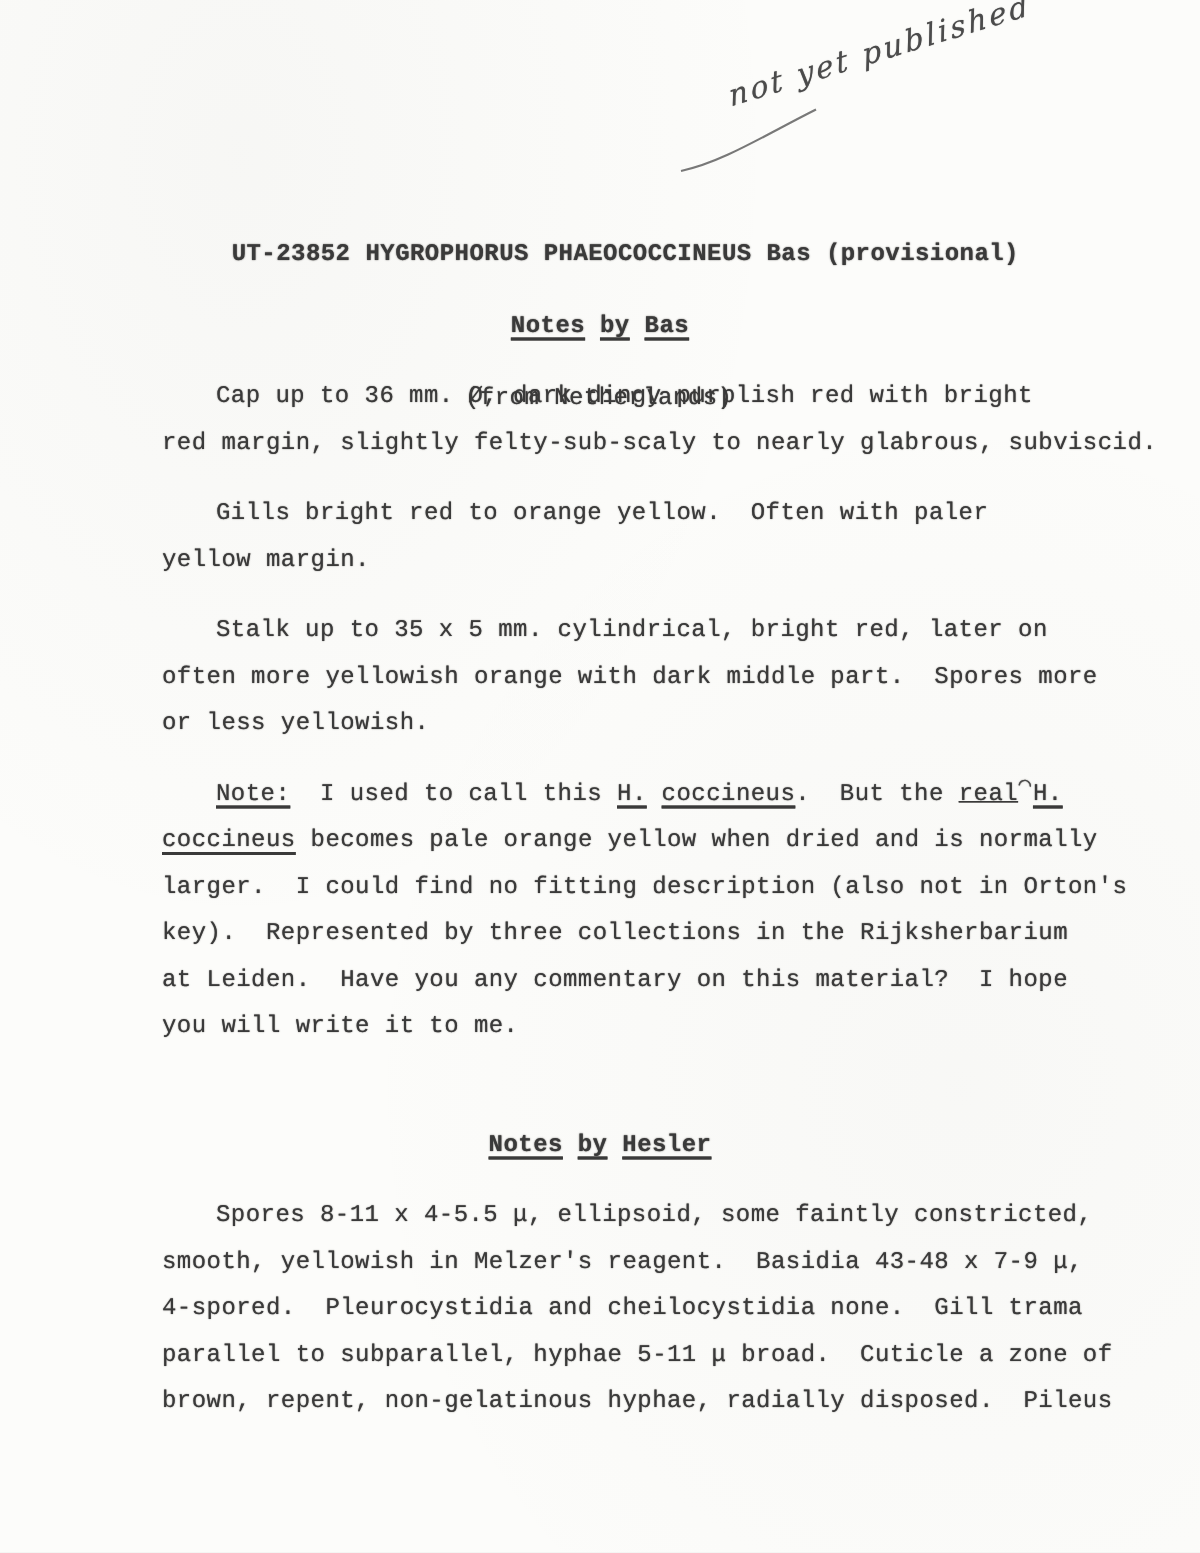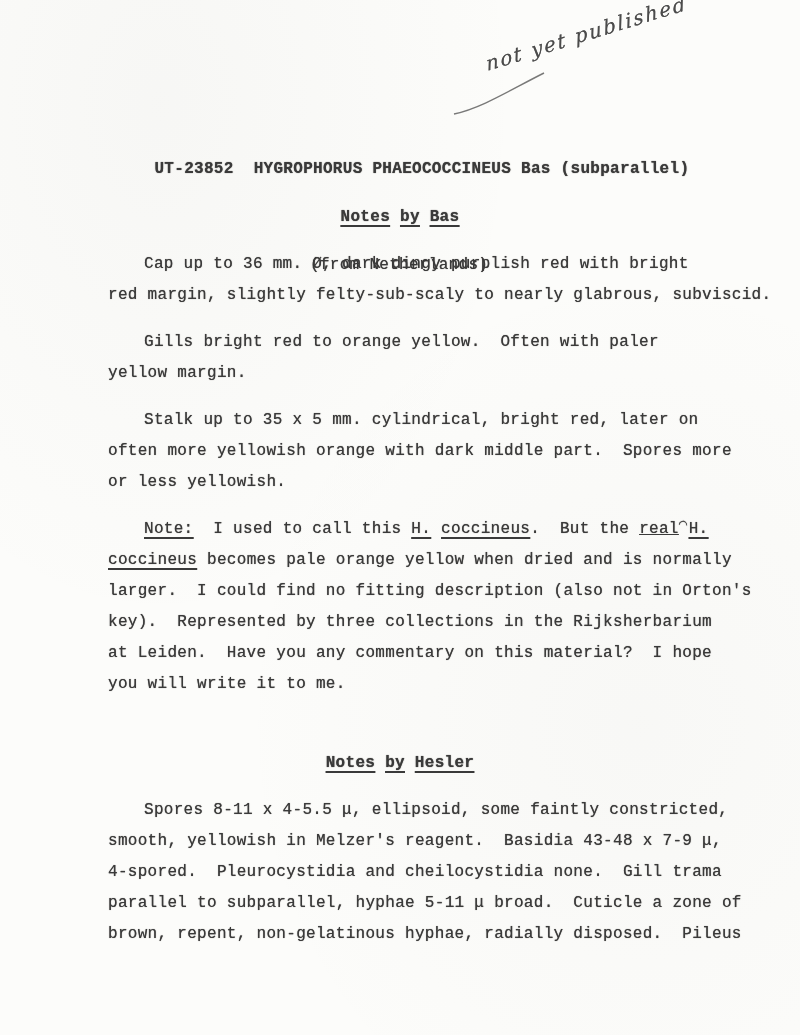--- a/index.html
+++ b/index.html
@@ -39,21 +39,21 @@
     transform-origin:left bottom;
     white-space:nowrap;
     text-shadow:0 0 0.6px rgba(75,75,75,0.7);
   }
   .flourish {
     position:absolute; left:452px; top:70px;
   }
   
   .doc-header { position:absolute; left:95px; top:106px; }
   .doc-header .line1 { font-weight:bold; text-shadow:0 0 1px rgba(55,52,48,0.9); }
-  .specimen-id { margin-right:20px; }
+  .specimen-id { margin-right:10px; }
   .doc-header .line2 { margin-top:24px; margin-left:215px; }
   
   .doc-body {
     position:absolute; left:108px; top:202px; width:584px;
   }
   .section-heading {
     text-align:center;
     line-height:31px;
     font-weight:bold;
     text-shadow:0 0 1px rgba(55,52,48,0.9);
@@ -77,20 +77,20 @@
 <div class="page">
 
   <div class="handwritten">not yet published</div>
 
   <svg class="flourish" width="95" height="46">
     <path d="M2,44 C 30,38 58,20 92,3" stroke="#575757" stroke-width="1.4" fill="none" opacity="0.8"></path>
   </svg>
 
   <div class="doc-header typed">
     <div class="line1">
-      <span class="specimen-id">UT-23852</span><span>HYGROPHORUS PHAEOCOCCINEUS Bas (subparallel)</span>
+      <span class="specimen-id">UT-23852</span><span>HYGROPHORUS PHAEOCOCCINEUS Bas (provisional)</span>
     </div>
     <div class="line2">(from Netherlands)</div>
   </div>
 
   <div class="doc-body typed" id="doc-body"><div class="section"><div class="section-heading"><span class="u">Notes</span> <span class="u">by</span> <span class="u">Bas</span></div><div class="para"><div class="line indent"><span>Cap up to 36 mm. Ø, dark dingy purplish red with bright</span></div><div class="line"><span>red margin, slightly felty-sub-scaly to nearly glabrous, subviscid.</span></div></div><div class="para"><div class="line indent"><span>Gills bright red to orange yellow.  Often with paler</span></div><div class="line"><span>yellow margin.</span></div></div><div class="para"><div class="line indent"><span>Stalk up to 35 x 5 mm. cylindrical, bright red, later on</span></div><div class="line"><span>often more yellowish orange with dark middle part.  Spores more</span></div><div class="line"><span>or less yellowish.</span></div></div><div class="para"><div class="line indent"><span class="u">Note:</span><span>  I used to call this </span><span class="u">H.</span><span> </span><span class="u">coccineus</span><span>.  But the </span><span class="marked">real<span class="overmark">⌒</span></span><span> </span><span class="u">H.</span></div><div class="line"><span class="u">coccineus</span><span> becomes pale orange yellow when dried and is normally</span></div><div class="line"><span>larger.  I could find no fitting description (also not in Orton's</span></div><div class="line"><span>key).  Represented by three collections in the Rijksherbarium</span></div><div class="line"><span>at Leiden.  Have you any commentary on this material?  I hope</span></div><div class="line"><span>you will write it to me.</span></div></div></div><div class="section"><div class="section-heading"><span class="u">Notes</span> <span class="u">by</span> <span class="u">Hesler</span></div><div class="para"><div class="line indent"><span>Spores 8-11 x 4-5.5 μ, ellipsoid, some faintly constricted,</span></div><div class="line"><span>smooth, yellowish in Melzer's reagent.  Basidia 43-48 x 7-9 μ,</span></div><div class="line"><span>4-spored.  Pleurocystidia and cheilocystidia none.  Gill trama</span></div><div class="line"><span>parallel to subparallel, hyphae 5-11 μ broad.  Cuticle a zone of</span></div><div class="line"><span>brown, repent, non-gelatinous hyphae, radially disposed.  Pileus</span></div></div></div></div>
 
 </div>
 
 </body></html>

